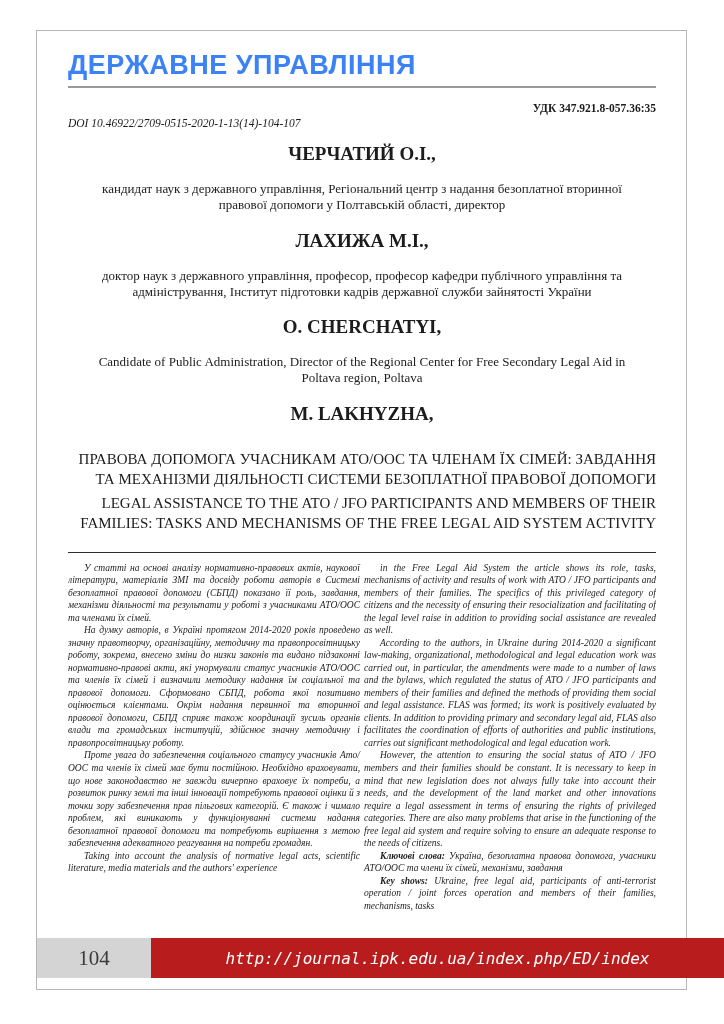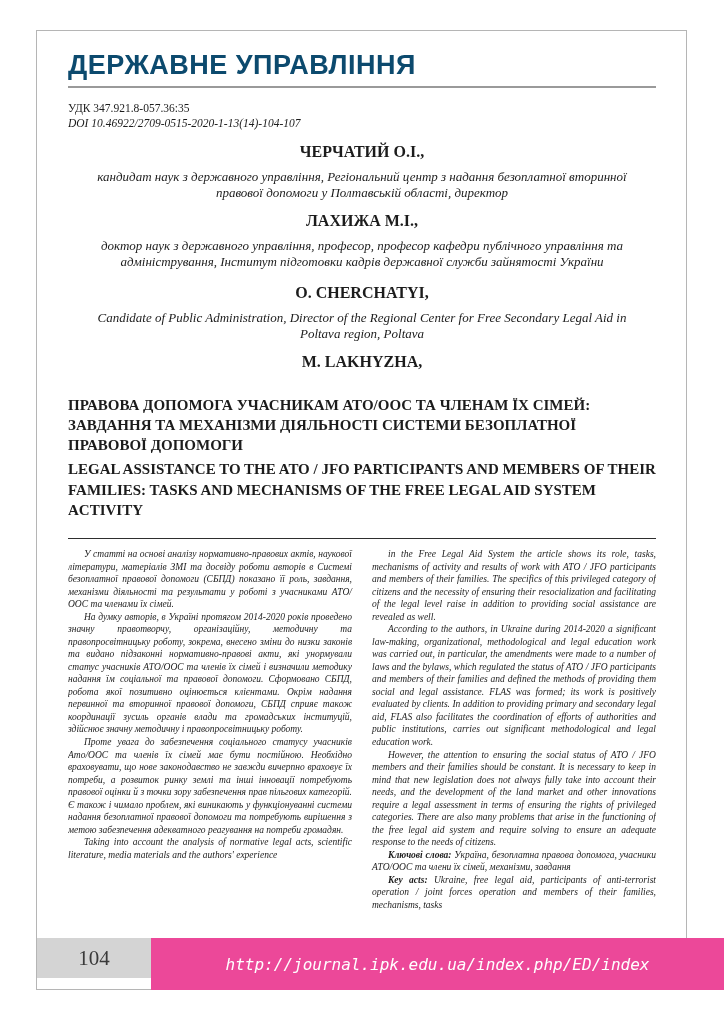--- a/index.html
+++ b/index.html
@@ -17,54 +17,54 @@
     width: 651px; height: 960px;
     border: 1px solid #b5b5b5;
   }
   .content {
     position: absolute; left: 68px; top: 50px;
     width: 588px; height: 880px; overflow: hidden;
   }
   .section-title {
     font-family: "Liberation Sans", sans-serif;
     font-weight: bold; font-size: 27px;
-    color: #0c4a6e; letter-spacing: 0.5px;
+    color: #3b82f6; letter-spacing: 0.5px;
   }
   .header-rule { border-top: 2px solid #9a9a9a; margin-top: 5px; margin-bottom: 14px; }
-  .udc { font-weight: normal; font-size: 11.5px; }
+  .udc { font-weight: bold; font-size: 11.5px; text-align: right; }
   .doi { font-style: italic; font-size: 11.5px; margin-top: 3px; }
   .authors { text-align: center; margin-top: 14px; }
-  .author-name { font-weight: bold; font-size: 16px; margin-top: 10px; }
-  .author-affiliation { font-style: italic; font-size: 13px; line-height: 1.25; max-width: 560px; margin: 8px auto; }
+  .author-name { font-weight: bold; font-size: 19px; margin-top: 10px; }
+  .author-affiliation { font-size: 13px; line-height: 1.25; max-width: 560px; margin: 16px auto; }
   .article-title {
-    font-weight: bold; font-size: 15px; text-align: left;
+    font-weight: normal; font-size: 15px; text-align: right;
     line-height: 1.35; margin-top: 24px;
   }
   .article-title.en { margin-top: 4px; }
   .rule { border-top: 1.5px solid #2e2e2e; }
   .rule.abstract-top { margin-top: 18px; margin-bottom: 9px; }
-  .columns { display: flex; gap: 20px; }
+  .columns { display: flex; gap: 4px; }
   .col { flex: 1; min-width: 0; }
   .abstract p {
     font-style: italic; font-size: 9.5px; line-height: 1.32;
     text-align: justify; text-indent: 16px;
   }
   .kw-label { font-weight: bold; margin-top: 20px; }
   .page-num-box {
     position: absolute; left: 37px; top: 938px;
     width: 114px; height: 40px;
     background: #d4d4d4; color: #3a3a3a;
     display: flex; align-items: center; justify-content: center;
     font-size: 21px;
     text-align: center;
   }
   .url-strip {
     position: absolute; left: 151px; top: 938px;
-    width: 573px; height: 52px;
-    background: #ec4899;
+    width: 573px; height: 40px;
+    background: #b91c1c;
     display: flex; align-items: center; justify-content: center;
   }
   .url {
     font-family: "DejaVu Sans Mono", monospace;
     font-style: italic; font-size: 16px; color: #ffffff;
     white-space: nowrap;
   }
 </style>
 </head>
 <body>
@@ -105,21 +105,21 @@
         <p>У статті на основі аналізу нормативно-правових актів, наукової літератури, матеріалів ЗМІ та досвіду роботи авторів в Системі безоплатної правової допомоги (СБПД) показано її роль, завдання, механізми діяльності та результати у роботі з учасниками АТО/ООС та членами їх сімей.</p>
         <p>На думку авторів, в Україні протягом 2014-2020 років проведено значну правотворчу, організаційну, методичну та правопросвітницьку роботу, зокрема, внесено зміни до низки законів та видано підзаконні нормативно-правові акти, які унормували статус учасників АТО/ООС та членів їх сімей і визначили методику надання їм соціальної та правової допомоги. Сформовано СБПД, робота якої позитивно оцінюється клієнтами. Окрім надання первинної та вторинної правової допомоги, СБПД сприяє також координації зусиль органів влади та громадських інституцій, здійснює значну методичну і правопросвітницьку роботу.</p>
         <p>Проте увага до забезпечення соціального статусу учасників Ато/ООС та членів їх сімей має бути постійною. Необхідно враховувати, що нове законодавство не завжди вичерпно враховує їх потреби, а розвиток ринку землі та інші інновації потребують правової оцінки й з точки зору забезпечення прав пільгових категорій. Є також і чимало проблем, які виникають у функціонуванні системи надання безоплатної правової допомоги та потребують вирішення з метою забезпечення адекватного реагування на потреби громадян.</p>
         <p>Taking into account the analysis of normative legal acts, scientific literature, media materials and the authors' experience</p>
       </div>
       <div class="col">
         <p>in the Free Legal Aid System the article shows its role, tasks, mechanisms of activity and results of work with ATO / JFO participants and members of their families. The specifics of this privileged category of citizens and the necessity of ensuring their resocialization and facilitating of the legal level raise in addition to providing social assistance are revealed as well.</p>
         <p>According to the authors, in Ukraine during 2014-2020 a significant law-making, organizational, methodological and legal education work was carried out, in particular, the amendments were made to a number of laws and the bylaws, which regulated the status of ATO / JFO participants and members of their families and defined the methods of providing them social and legal assistance. FLAS was formed; its work is positively evaluated by clients. In addition to providing primary and secondary legal aid, FLAS also facilitates the coordination of efforts of authorities and public institutions, carries out significant methodological and legal education work.</p>
         <p>However, the attention to ensuring the social status of ATO / JFO members and their families should be constant. It is necessary to keep in mind that new legislation does not always fully take into account their needs, and the development of the land market and other innovations require a legal assessment in terms of ensuring the rights of privileged categories. There are also many problems that arise in the functioning of the free legal aid system and require solving to ensure an adequate response to the needs of citizens.</p>
         <p><span class="kw-label">Ключові слова: </span><span>Україна, безоплатна правова допомога, учасники АТО/ООС та члени їх сімей, механізми, завдання</span></p>
-        <p><span class="kw-label">Key acts: </span><span>Ukraine, free legal aid, participants of anti-terrorist operation / joint forces operation and members of their families, mechanisms, tasks</span></p>
+        <p><span class="kw-label">Key shows: </span><span>Ukraine, free legal aid, participants of anti-terrorist operation / joint forces operation and members of their families, mechanisms, tasks</span></p>
       </div>
     </div>
 
   </div>
 
   <div class="page-num-box">
     <span>104</span>
   </div>
   <div class="url-strip">
     <span class="url">http://journal.ipk.edu.ua/index.php/ED/index</span>

